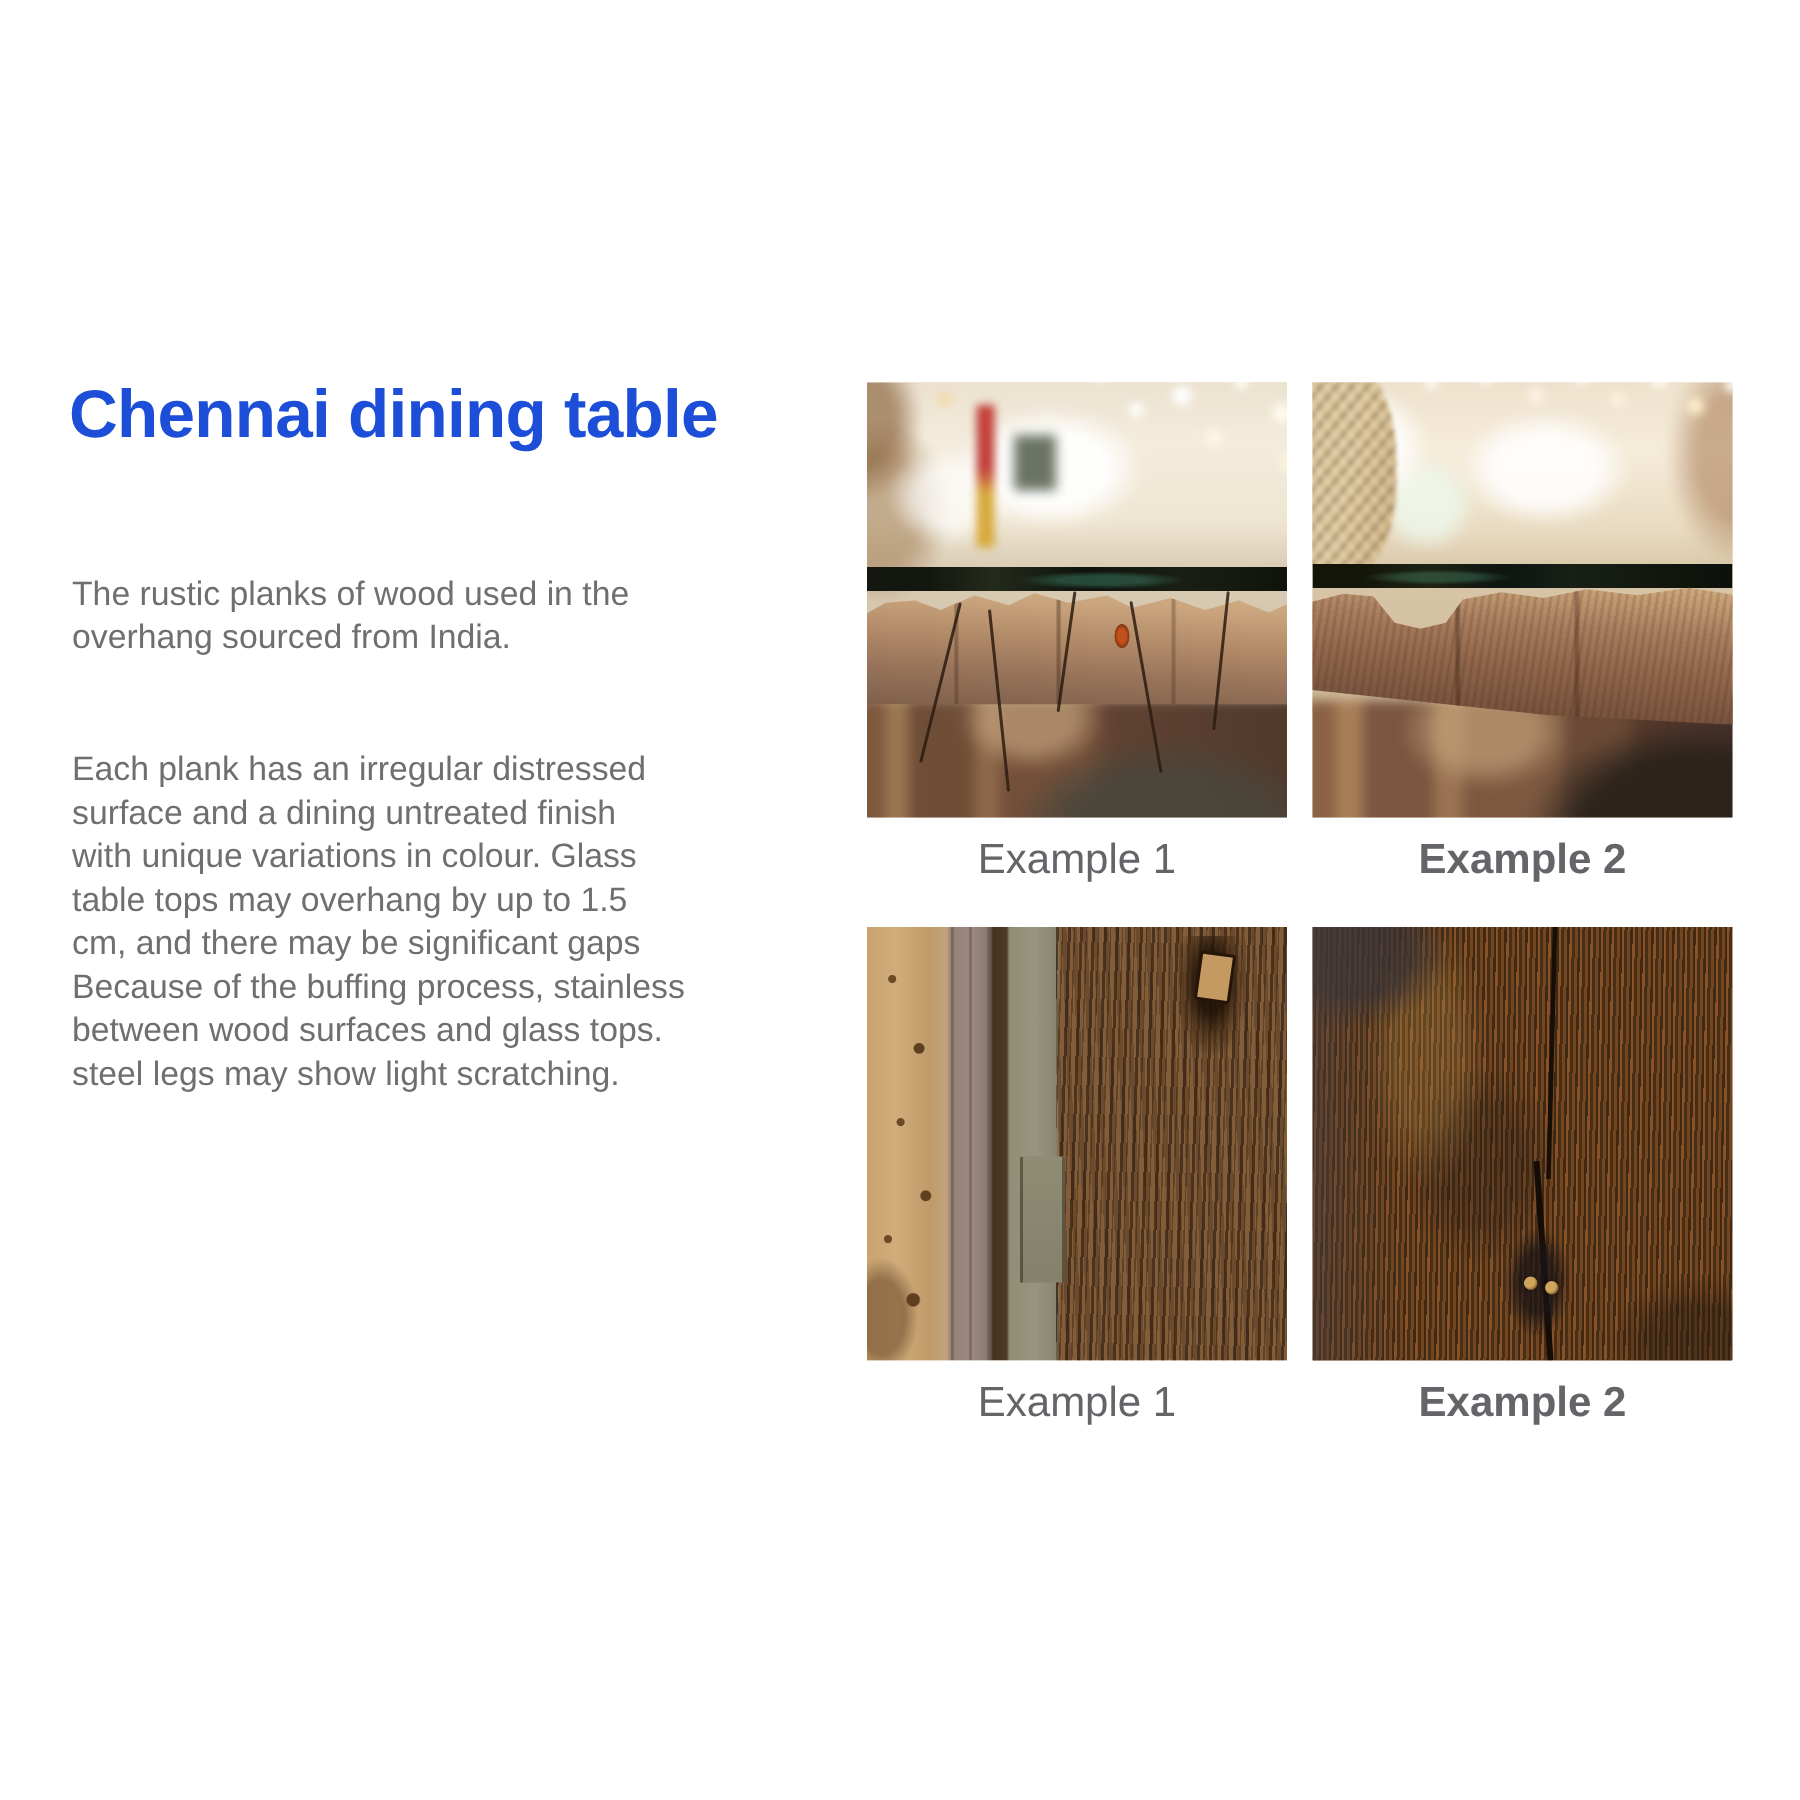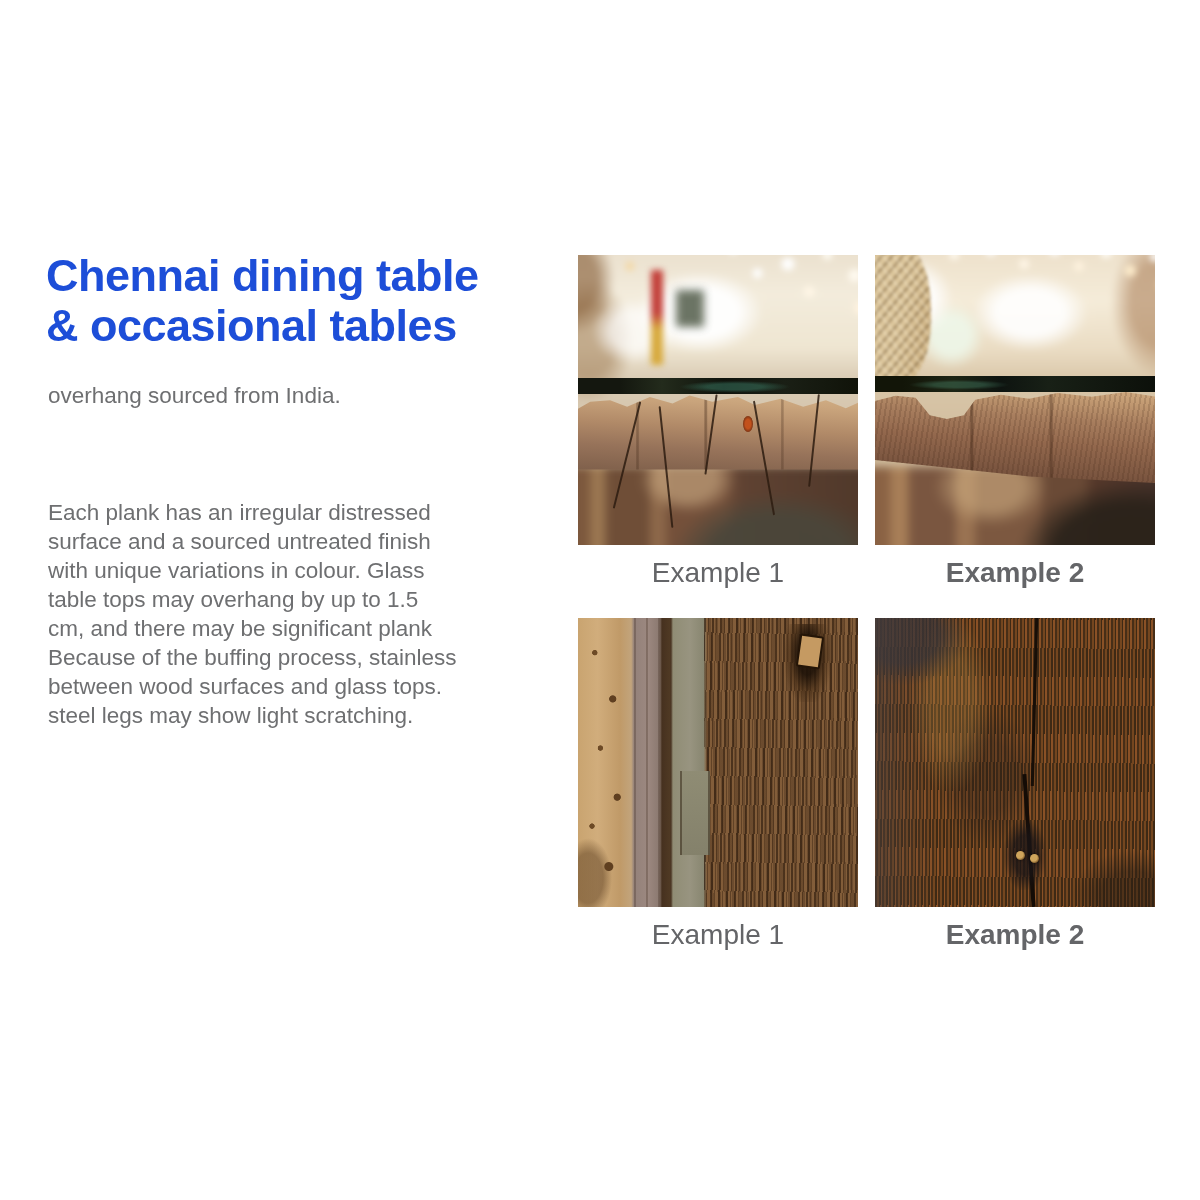--- a/index.html
+++ b/index.html
@@ -152,33 +152,33 @@
     box-shadow:0 0 3px rgba(0,0,0,.6);}
   .d-n1{left:50.5%;top:80.5%;} .d-n2{left:55.5%;top:81.5%;}
 </style>
 </head>
 <body>
 
 <div class="page">
 
   <h1 class="title">
       <div>Chennai dining table</div>
-      <div>&amp; occasional tables</div>
     </h1>
 
   <div class="para para1">
+      <div>The rustic planks of wood used in the</div>
       <div>overhang sourced from India.</div>
     </div>
 
   <div class="para para2">
       <div>Each plank has an irregular distressed</div>
-      <div>surface and a sourced untreated finish</div>
+      <div>surface and a dining untreated finish</div>
       <div>with unique variations in colour. Glass</div>
       <div>table tops may overhang by up to 1.5</div>
-      <div>cm, and there may be significant plank</div>
+      <div>cm, and there may be significant gaps</div>
       <div>Because of the buffing process, stainless</div>
       <div>between wood surfaces and glass tops.</div>
       <div>steel legs may show light scratching.</div>
     </div>
 
   <div class="photo" id="photoA">
     <div class="a-bg"></div>
     <div class="a-strip"></div>
     <div class="a-green"></div>
     <div class="a-glass"></div>

